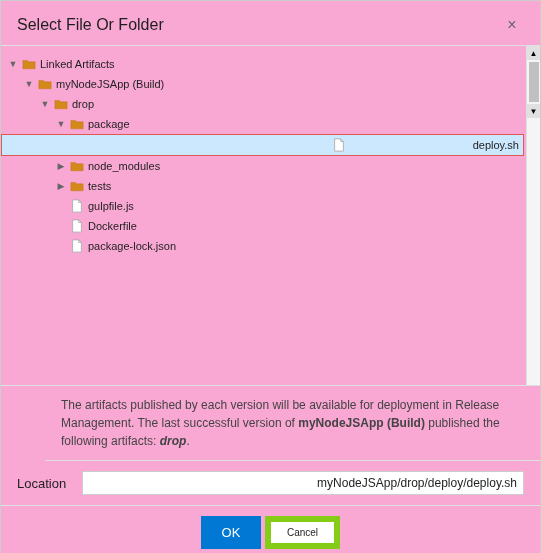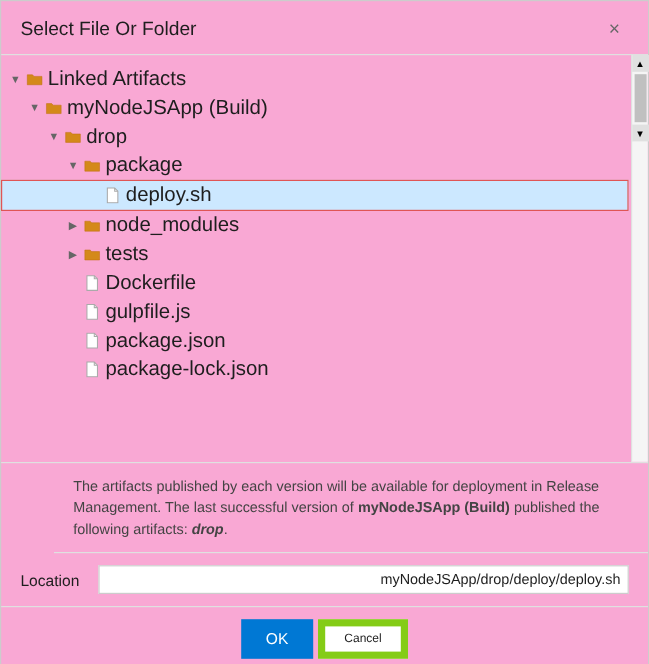--- a/index.html
+++ b/index.html
@@ -89,21 +89,21 @@
     .tree-content {
       padding-right: 16px;
     }
     .tree-item {
       display: flex;
       align-items: center;
       padding: 2px 4px;
       cursor: pointer;
       white-space: nowrap;
     }
-    .tree-item.selected { background: #cce8ff; border: 1px solid #99d3f5; }
+    .tree-item.selected { background: #cce8ff; border: 1px solid #99d3f5; justify-content: space-between; }
     .indent { display: inline-block; }
     .expand-icon {
       display: inline-flex;
       align-items: center;
       justify-content: center;
       width: 16px;
       height: 16px;
       font-size: 10px;
       color: #666;
       cursor: pointer;
@@ -131,21 +131,21 @@
     .file-icon {
       display: inline-flex;
       align-items: center;
       justify-content: center;
       width: 16px;
       height: 16px;
       flex-shrink: 0;
       margin-right: 3px;
     }
     .item-label {
-      font-size: 17px;
+      font-size: 11px;
     }
     .info-area {
       padding: 10px 16px;
       font-size: 12px;
       color: #444;
       line-height: 1.5;
       border-bottom: 1px solid #e0e0e0;
       margin-left: 44px;
     }
     .info-area strong { font-weight: 600; }
@@ -284,43 +284,32 @@
         </div>
         <div class="tree-item">
           <span class="indent" style="width: 48px;"></span>
           <span class="expand-spacer"></span>
           <span class="file-icon">
             <svg viewBox="0 0 14 16" fill="none" xmlns="http://www.w3.org/2000/svg">
       <path d="M2 1h7l3 3v11H2V1z" fill="#fff" stroke="#aaa" stroke-width="1"></path>
       <path d="M9 1v3h3" fill="none" stroke="#aaa" stroke-width="1"></path>
     </svg>
           </span>
-          <span class="item-label">Dockerfile</span>
+          <span class="item-label">gulpfile.js</span>
         </div>
         <div class="tree-item">
           <span class="indent" style="width: 48px;"></span>
           <span class="expand-spacer"></span>
           <span class="file-icon">
             <svg viewBox="0 0 14 16" fill="none" xmlns="http://www.w3.org/2000/svg">
       <path d="M2 1h7l3 3v11H2V1z" fill="#fff" stroke="#aaa" stroke-width="1"></path>
       <path d="M9 1v3h3" fill="none" stroke="#aaa" stroke-width="1"></path>
     </svg>
           </span>
-          <span class="item-label">gulpfile.js</span>
-        </div>
-        <div class="tree-item">
-          <span class="indent" style="width: 48px;"></span>
-          <span class="expand-spacer"></span>
-          <span class="file-icon">
-            <svg viewBox="0 0 14 16" fill="none" xmlns="http://www.w3.org/2000/svg">
-      <path d="M2 1h7l3 3v11H2V1z" fill="#fff" stroke="#aaa" stroke-width="1"></path>
-      <path d="M9 1v3h3" fill="none" stroke="#aaa" stroke-width="1"></path>
-    </svg>
-          </span>
-          <span class="item-label">package.json</span>
+          <span class="item-label">Dockerfile</span>
         </div>
         <div class="tree-item">
           <span class="indent" style="width: 48px;"></span>
           <span class="expand-spacer"></span>
           <span class="file-icon">
             <svg viewBox="0 0 14 16" fill="none" xmlns="http://www.w3.org/2000/svg">
       <path d="M2 1h7l3 3v11H2V1z" fill="#fff" stroke="#aaa" stroke-width="1"></path>
       <path d="M9 1v3h3" fill="none" stroke="#aaa" stroke-width="1"></path>
     </svg>
           </span>

